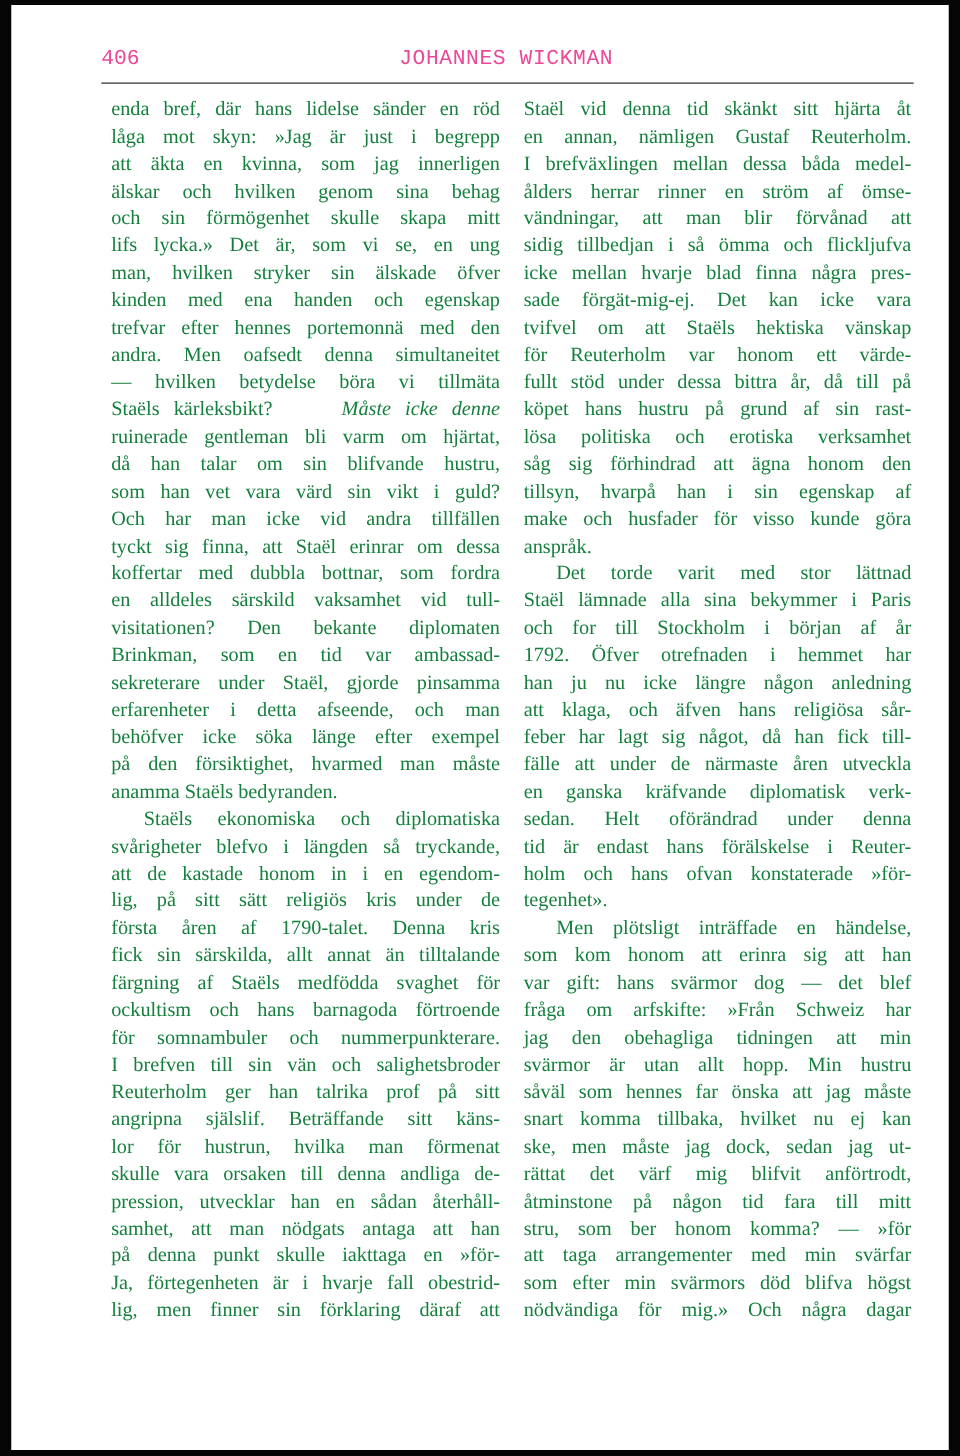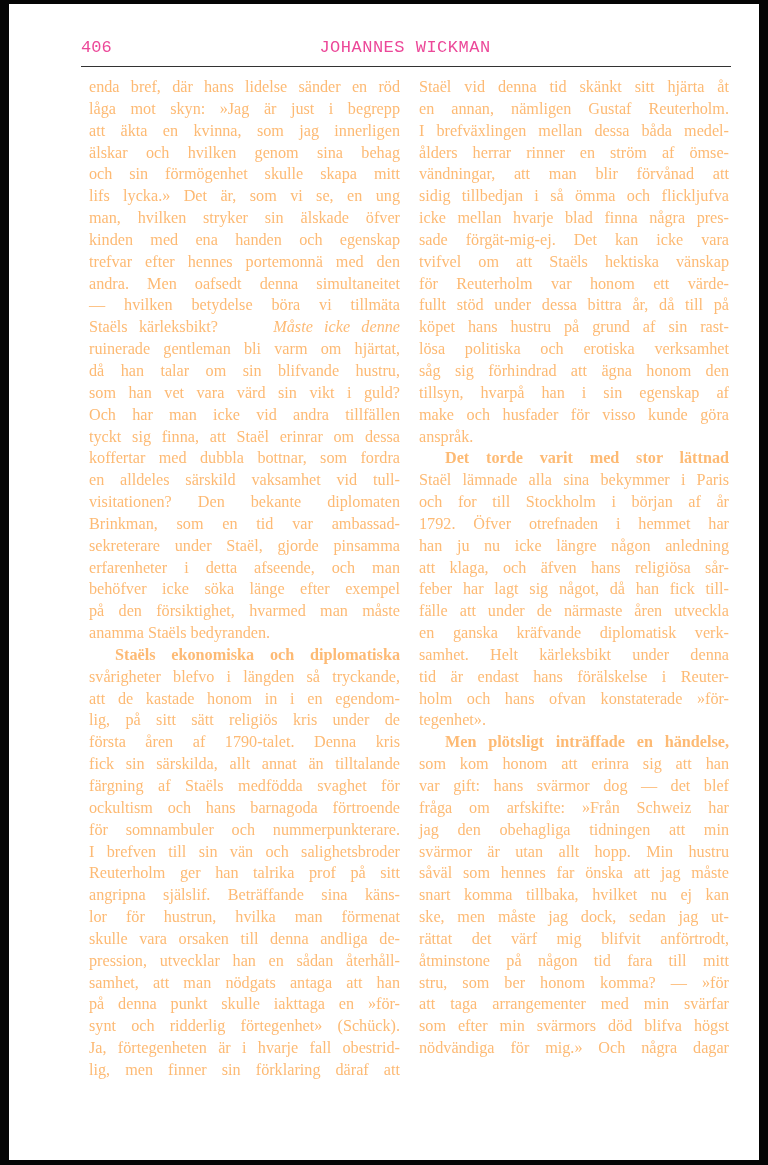--- a/index.html
+++ b/index.html
@@ -17,30 +17,30 @@
     font-family: Liberation Mono, monospace; color: #ec4899;
   }
   .page-number { position: absolute; left: 0; top: 0; font-size: 17px; }
   .running-head { position: absolute; left: 0; width: 648px; text-align: center; top: 0; font-size: 17px; letter-spacing: 0.5px; }
   .header-rule {
     position: absolute; left: 81px; top: 66px; width: 650px; height: 1px; background: #333;
   }
   .column {
     position: absolute; top: 77px; width: 311px;
     font-family: "Liberation Serif", "DejaVu Serif", serif;
-    font-size: 16.2px; line-height: 21.85px; color: #fdba74;
+    font-size: 16.2px; line-height: 21.85px; color: #15803d;
   }
   .col-left { left: 89px; }
   .col-right { left: 419px; width: 310px; }
   .line {
     display: block; white-space: nowrap; text-align: justify; text-align-last: justify;
     height: 21.85px; overflow: visible;
   }
   .line.last { text-align-last: left; }
-  .line.indent { padding-left: 26px; font-weight: bold; }
+  .line.indent { padding-left: 26px; }
   .italic { font-style: italic; }
 </style>
 </head>
 <body>
 
 <div class="scan-border-left"></div>
 <div class="scan-border-right"></div>
 <div class="scan-border-top"></div>
 <div class="scan-border-bottom"></div>
 
@@ -83,27 +83,26 @@
     <span class="line">svårigheter blefvo i längden så tryckande,</span>
     <span class="line">att de kastade honom in i en egendom-</span>
     <span class="line">lig, på sitt sätt religiös kris under de</span>
     <span class="line">första åren af 1790-talet. Denna kris</span>
     <span class="line">fick sin särskilda, allt annat än tilltalande</span>
     <span class="line">färgning af Staëls medfödda svaghet för</span>
     <span class="line">ockultism och hans barnagoda förtroende</span>
     <span class="line">för somnambuler och nummerpunkterare.</span>
     <span class="line">I brefven till sin vän och salighetsbroder</span>
     <span class="line">Reuterholm ger han talrika prof på sitt</span>
-    <span class="line">angripna själslif. Beträffande sina käns-</span>
+    <span class="line">angripna själslif. Beträffande sitt käns-</span>
     <span class="line">lor för hustrun, hvilka man förmenat</span>
     <span class="line">skulle vara orsaken till denna andliga de-</span>
     <span class="line">pression, utvecklar han en sådan återhåll-</span>
     <span class="line">samhet, att man nödgats antaga att han</span>
     <span class="line">på denna punkt skulle iakttaga en »för-</span>
-    <span class="line">synt och ridderlig förtegenhet» (Schück).</span>
     <span class="line">Ja, förtegenheten är i hvarje fall obestrid-</span>
     <span class="line">lig, men finner sin förklaring däraf att</span>
   </div>
 <div class="column col-right" id="col-right">
     <span class="line">Staël vid denna tid skänkt sitt hjärta åt</span>
     <span class="line">en annan, nämligen Gustaf Reuterholm.</span>
     <span class="line">I brefväxlingen mellan dessa båda medel-</span>
     <span class="line">ålders herrar rinner en ström af ömse-</span>
     <span class="line">vändningar, att man blir förvånad att</span>
     <span class="line">sidig tillbedjan i så ömma och flickljufva</span>
@@ -120,21 +119,21 @@
     <span class="line last">anspråk.</span>
     <span class="line indent">Det torde varit med stor lättnad</span>
     <span class="line">Staël lämnade alla sina bekymmer i Paris</span>
     <span class="line">och for till Stockholm i början af år</span>
     <span class="line">1792. Öfver otrefnaden i hemmet har</span>
     <span class="line">han ju nu icke längre någon anledning</span>
     <span class="line">att klaga, och äfven hans religiösa sår-</span>
     <span class="line">feber har lagt sig något, då han fick till-</span>
     <span class="line">fälle att under de närmaste åren utveckla</span>
     <span class="line">en ganska kräfvande diplomatisk verk-</span>
-    <span class="line">samhet. Helt kärleksbikt under denna</span>
+    <span class="line">sedan. Helt oförändrad under denna</span>
     <span class="line">tid är endast hans förälskelse i Reuter-</span>
     <span class="line">holm och hans ofvan konstaterade »för-</span>
     <span class="line last">tegenhet».</span>
     <span class="line indent">Men plötsligt inträffade en händelse,</span>
     <span class="line">som kom honom att erinra sig att han</span>
     <span class="line">var gift: hans svärmor dog — det blef</span>
     <span class="line">fråga om arfskifte: »Från Schweiz har</span>
     <span class="line">jag den obehagliga tidningen att min</span>
     <span class="line">svärmor är utan allt hopp. Min hustru</span>
     <span class="line">såväl som hennes far önska att jag måste</span>

